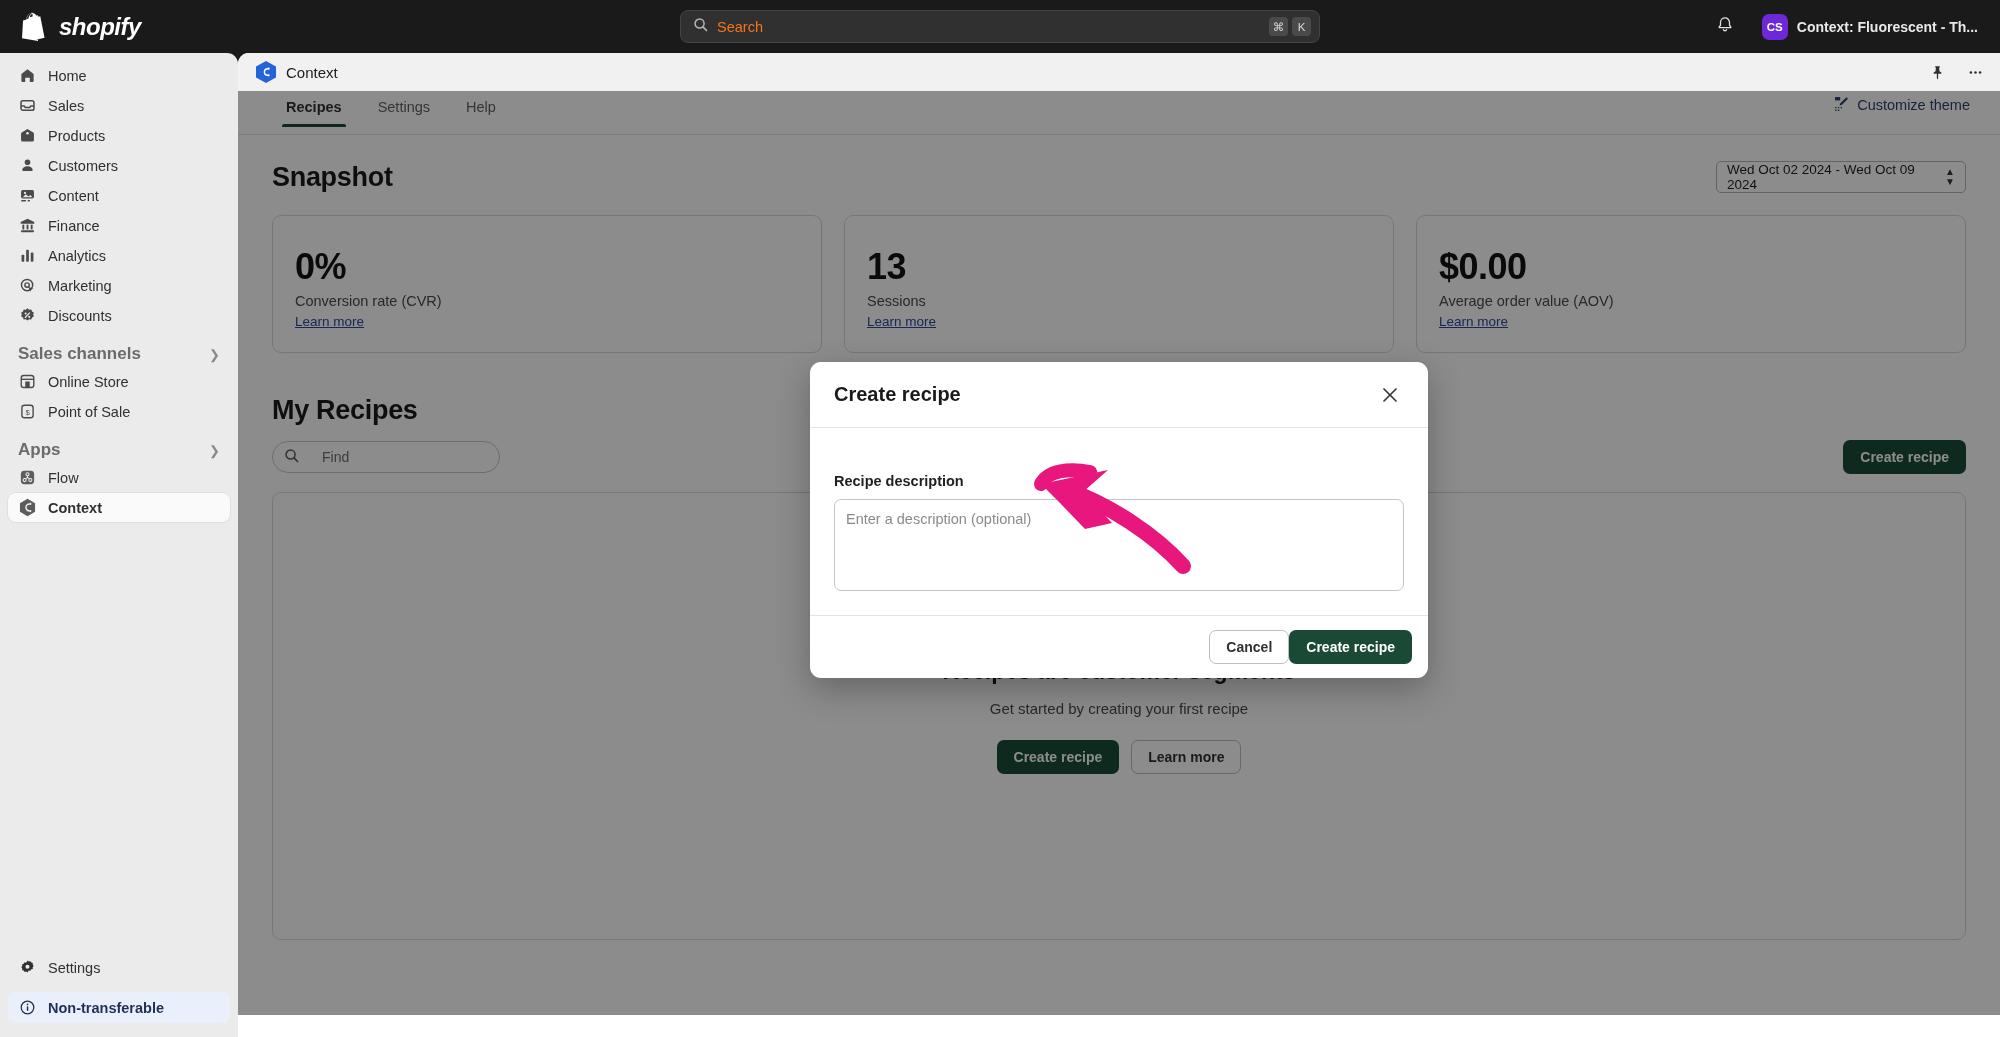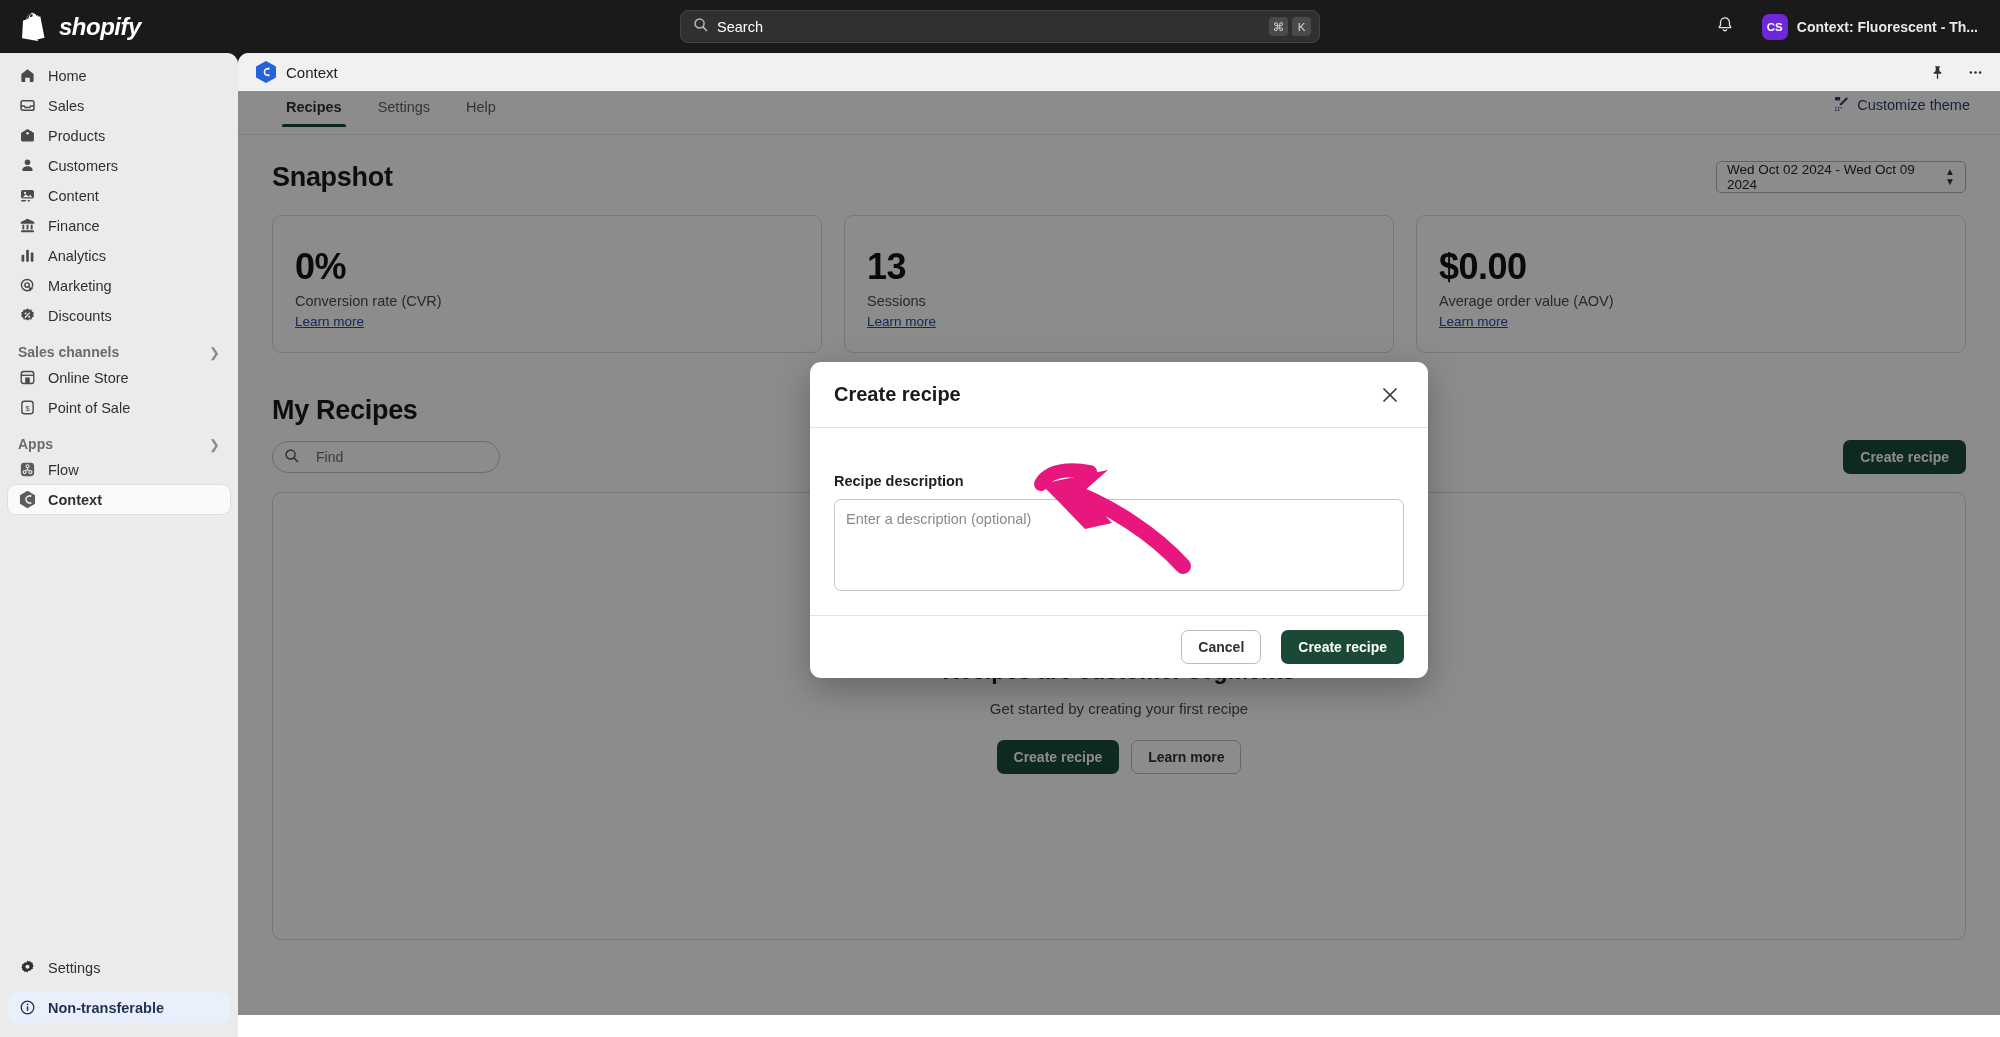--- a/index.html
+++ b/index.html
@@ -17,21 +17,21 @@
     background: #1a1a1a; display: flex; align-items: center;
   }
   .logo-wrap { display: flex; align-items: center; gap: 11px; margin-left: 22px; }
   .logo-mark { width: 26px; height: 29px; position: relative; }
   .logo-text { color: #fff; font-size: 24px; font-weight: 700; font-style: italic; letter-spacing: -0.5px; }
   .search-box {
     position: absolute; left: 680px; top: 10px; width: 640px; height: 33px;
     background: #303030; border: 1px solid #444; border-radius: 8px;
     display: flex; align-items: center; padding: 0 8px 0 12px; gap: 9px;
   }
-  .search-placeholder { color: #ffffff; font-size: 14.5px; flex: 1; }
+  .search-placeholder { color: #f97316; font-size: 14.5px; flex: 1; }
   .kbd-group { display: flex; gap: 4px; }
   .kbd {
     background: #4a4a4a; color: #d8d8d8; border-radius: 4px;
     min-width: 19px; height: 19px; font-size: 11.5px;
     display: flex; align-items: center; justify-content: center; padding: 0 3px;
   }
   .topbar-right {
     position: absolute; right: 14px; top: 0; height: 53px;
     display: flex; align-items: center; gap: 14px;
   }
@@ -55,21 +55,21 @@
     border-radius: 8px; cursor: pointer;
   }
   .nav-item span.lbl { font-size: 14.5px; color: #303030; font-weight: 500; }
   .nav-item.active { background: #fafafa; box-shadow: 0 0 0 1px rgba(0,0,0,.05); }
   .nav-item.active span.lbl { font-weight: 650; }
   .nav-ico { width: 19px; height: 19px; display: flex; align-items: center; justify-content: center; flex: 0 0 19px; }
   .nav-sec {
     display: flex; align-items: center; justify-content: space-between;
     margin: 14px 18px 3px 18px; cursor: pointer;
   }
-  .nav-sec .t { font-size: 14px; color: #6b6b6b; font-weight: 650; }
+  .nav-sec .t { font-size: 17px; color: #6b6b6b; font-weight: 650; }
   .nav-sec .chev { color: #8a8a8a; font-size: 13px; }
   .sidebar-bottom { position: absolute; bottom: 14px; left: 0; width: 238px; }
   .nonxfer {
     display: flex; align-items: center; gap: 11px;
     margin: 10px 8px 0 8px; padding: 0 10px; height: 31px;
     background: #eaf0fb; border-radius: 8px; cursor: pointer;
   }
   .nonxfer span.lbl { font-size: 14.5px; color: #1f3055; font-weight: 600; }
 
   
@@ -127,21 +127,21 @@
     padding: 30px 22px 22px 22px; min-height: 128px; background: #fff;
   }
   .card-num { font-size: 36px; font-weight: 700; color: #121212; letter-spacing: -0.5px; }
   .card-lbl { font-size: 14.5px; color: #4a4a4a; margin-top: 5px; }
   .card-link { font-size: 13.5px; color: #2c4a9e; text-decoration: underline; margin-top: 5px; display: inline-block; cursor: pointer; }
   .recipes-head { display: flex; align-items: center; margin-top: 42px; }
   .recipes-title { font-size: 27px; font-weight: 700; color: #1a1a1a; letter-spacing: -0.3px; }
   .find-row { display: flex; align-items: center; margin-top: 14px; }
   .find-box {
     width: 228px; height: 32px; border: 1px solid #c6c6c6; border-radius: 16px;
-    display: flex; align-items: center; gap: 17px; padding: 0 11px; background: #fff;
+    display: flex; align-items: center; gap: 23px; padding: 0 11px; background: #fff;
   }
   .find-box .ph { font-size: 14px; color: #6d6d6d; }
   .btn {
     height: 34px; padding: 0 16px; border-radius: 7px; font-size: 14px;
     display: inline-flex; align-items: center; justify-content: center;
     cursor: pointer; border: 1px solid transparent; font-weight: 550;
   }
   .btn-primary { background: #1a4a35; color: #fff; }
   .btn-secondary { background: #fff; color: #303030; border: 1px solid #bdbdbd; }
   .empty-card {
@@ -179,22 +179,22 @@
     display: flex; align-items: center; background: #fff;
   }
   .fld-help { margin-top: 8px; font-size: 13.5px; color: #6d6d6d; }
   .fld-group2 { margin-top: 22px; }
   .textarea-input {
     margin-top: 9px; width: 100%; height: 92px;
     border: 1px solid #c4c4c4; border-radius: 7px;
     padding: 11px; font-size: 14.5px; color: #8a8a8a; background: #fff;
   }
   .modal-foot {
-    border-top: 1px solid #e3e3e3; padding: 14px 24px;
-    display: flex; justify-content: flex-end; gap: 20px;
+    border-top: 1px solid #e3e3e3; padding: 14px 16px;
+    display: flex; justify-content: flex-end; gap: 0;
   }
 
   
   .arrow-layer { position: absolute; inset: 0; pointer-events: none; }
 </style>
 </head>
 <body>
 
 <div id="app">
 

